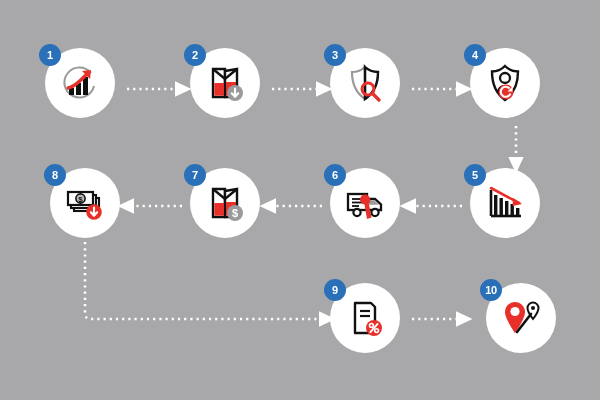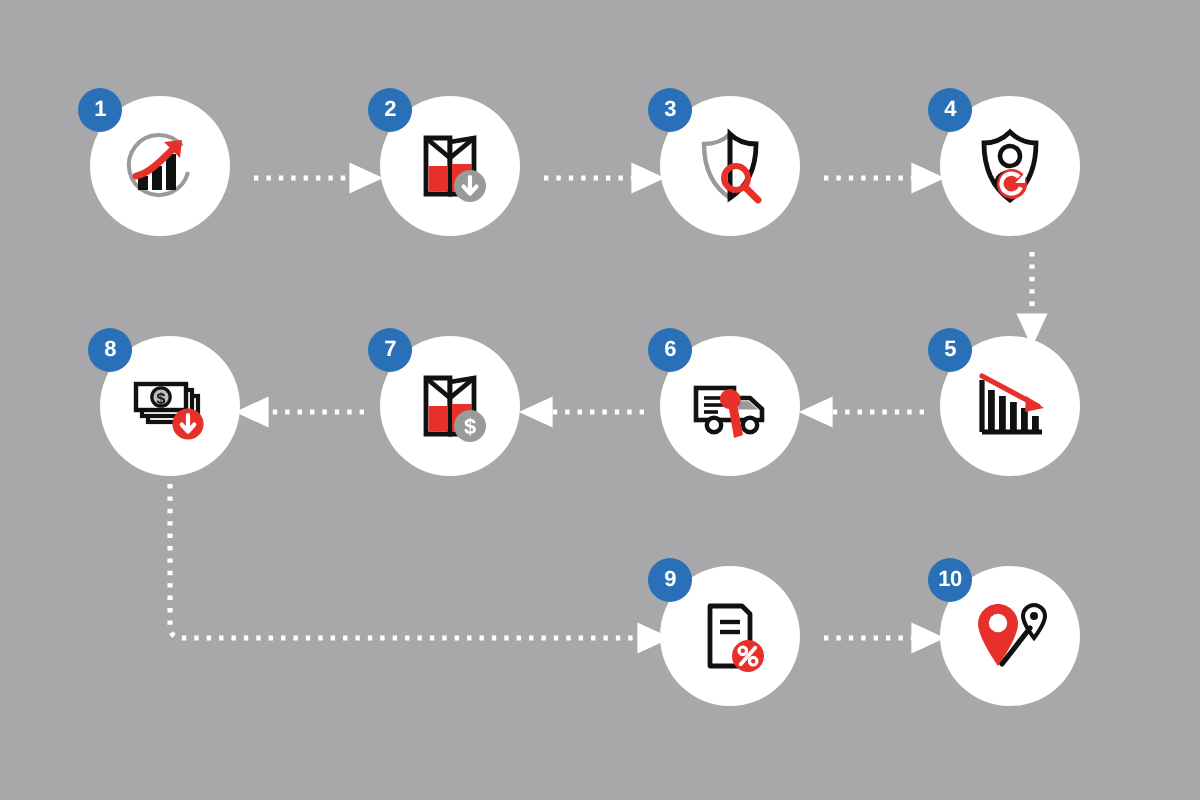--- a/index.html
+++ b/index.html
@@ -218,21 +218,21 @@
       <line x1="17" y1="15" x2="27" y2="15" stroke="#111111" stroke-width="2.2"></line>
       <line x1="17" y1="20" x2="27" y2="20" stroke="#111111" stroke-width="2.2"></line>
       <circle cx="31" cy="32" r="8" fill="#e8302a"></circle>
       <circle cx="28.4" cy="29.4" r="1.9" fill="none" stroke="#ffffff" stroke-width="1.6"></circle>
       <circle cx="33.6" cy="34.6" r="1.9" fill="none" stroke="#ffffff" stroke-width="1.6"></circle>
       <line x1="34.6" y1="27.9" x2="27.4" y2="36.1" stroke="#ffffff" stroke-width="1.9" stroke-linecap="round"></line>
     </svg>
     <div class="badge">9</div>
   </div>
 
-  <div class="node" style="left:470px; top:283px;">
+  <div class="node" style="left:486px; top:283px;">
     <div class="node-circle"></div>
     <svg class="node-icon" viewBox="0 0 44 44">
       <path d="M16 6 C10.5 6 6 10.5 6 16 C6 23 16 37 16 37 C16 37 26 23 26 16 C26 10.5 21.5 6 16 6 Z" fill="#e8302a"></path>
       <circle cx="16" cy="15.5" r="4.6" fill="#ffffff"></circle>
       <path d="M34 6.5 C31 6.5 28.5 9 28.5 12 C28.5 16 34 23 34 23 C34 23 39.5 16 39.5 12 C39.5 9 37 6.5 34 6.5 Z" fill="#ffffff" stroke="#111111" stroke-width="2"></path>
       <circle cx="34" cy="12" r="2" fill="#111111"></circle>
       <line x1="18" y1="36" x2="32" y2="18" stroke="#111111" stroke-width="2.6" stroke-linecap="round"></line>
     </svg>
     <div class="badge">10</div>
   </div>

